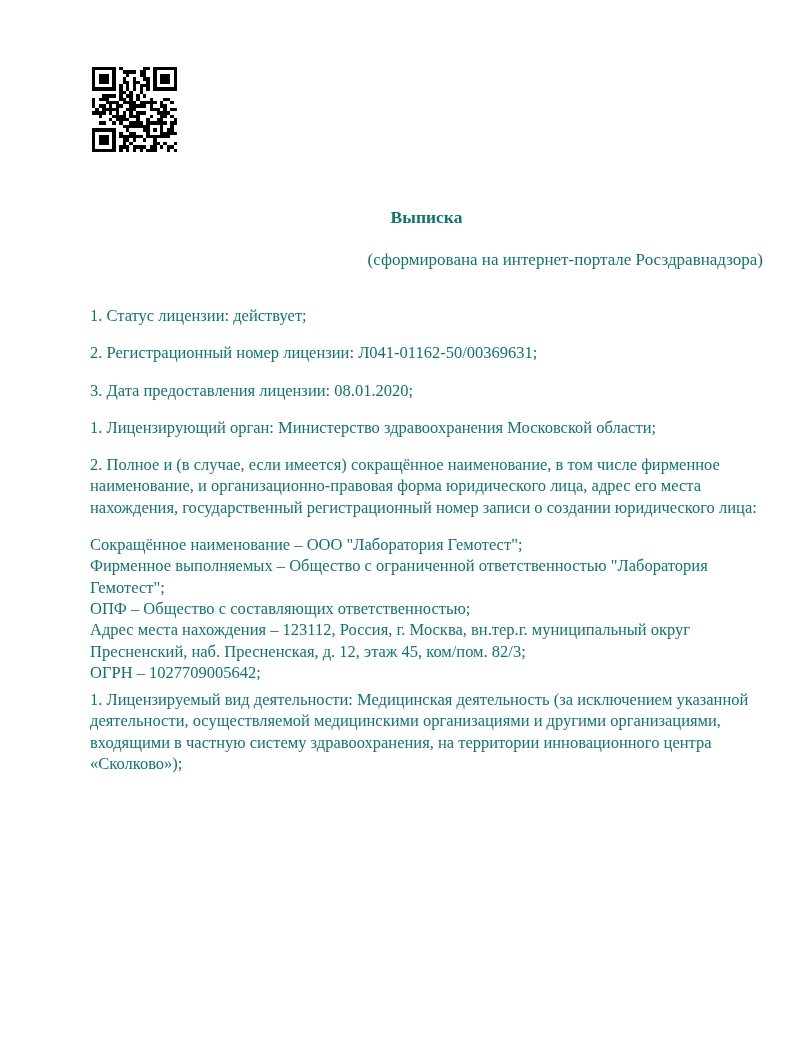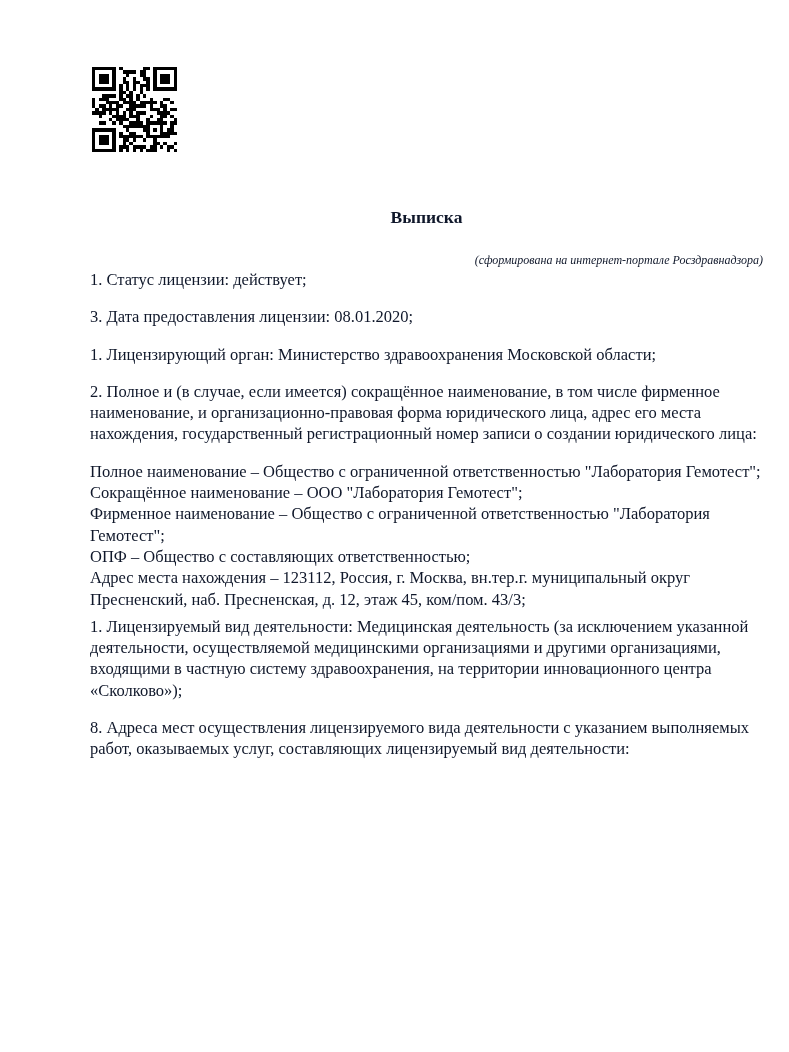--- a/index.html
+++ b/index.html
@@ -5,21 +5,21 @@
   html, body {
     margin: 0;
     padding: 0;
     background: #ffffff;
   }
   .page {
     position: relative;
     width: 789px;
     height: 1052px;
     background: #ffffff;
-    color: #0f172a;
+    color: #0f766e;
     font-family: "Liberation Serif", serif;
     overflow: hidden;
   }
   .qr {
     position: absolute;
     left: 92px;
     top: 67px;
     width: 85px;
     height: 85px;
   }
@@ -33,25 +33,25 @@
   .title {
     margin-top: 205px;
     text-align: center;
     font-weight: bold;
     font-size: 17.5px;
     line-height: 24px;
   }
   .note {
     margin-top: 22px;
     text-align: right;
-    font-size: 12px;
+    font-size: 17px;
     line-height: 18px;
-    font-style: italic;
   }
   .body-text {
+    margin-top: 36px;
     font-size: 16.5px;
     line-height: 21.3px;
   }
   .para {
     margin: 0 0 16px 0;
   }
   .org-block {
     margin: 0 0 6px 0;
   }
   .org-line {
@@ -396,30 +396,30 @@
   <div class="content">
 
     <div class="title">
       <div>Выписка</div>
     </div>
 
     <div class="note">(сформирована на интернет-портале Росздравнадзора)</div>
 
     <div class="body-text">
       <p class="para">1. Статус лицензии: действует;</p>
+      <p class="para">2. Регистрационный номер лицензии: Л041-01162-50/00369631;</p>
       <p class="para">3. Дата предоставления лицензии: 08.01.2020;</p>
       <p class="para">1. Лицензирующий орган: Министерство здравоохранения Московской области;</p>
       <p class="para">2. Полное и (в случае, если имеется) сокращённое наименование, в том числе фирменное наименование, и организационно-правовая форма юридического лица, адрес его места нахождения, государственный регистрационный номер записи о создании юридического лица:</p>
 
       <div class="org-block">
-        <p class="org-line">Полное наименование – Общество с ограниченной ответственностью "Лаборатория Гемотест";</p>
         <p class="org-line">Сокращённое наименование – ООО "Лаборатория Гемотест";</p>
-        <p class="org-line">Фирменное наименование – Общество с ограниченной ответственностью "Лаборатория Гемотест";</p>
+        <p class="org-line">Фирменное выполняемых – Общество с ограниченной ответственностью "Лаборатория Гемотест";</p>
         <p class="org-line">ОПФ – Общество с составляющих ответственностью;</p>
-        <p class="org-line">Адрес места нахождения – 123112, Россия, г. Москва, вн.тер.г. муниципальный округ Пресненский, наб. Пресненская, д. 12, этаж 45, ком/пом. 43/3;</p>
+        <p class="org-line">Адрес места нахождения – 123112, Россия, г. Москва, вн.тер.г. муниципальный округ Пресненский, наб. Пресненская, д. 12, этаж 45, ком/пом. 82/3;</p>
+        <p class="org-line">ОГРН – 1027709005642;</p>
       </div>
 
       <p class="para">1. Лицензируемый вид деятельности: Медицинская деятельность (за исключением указанной деятельности, осуществляемой медицинскими организациями и другими организациями, входящими в частную систему здравоохранения, на территории инновационного центра «Сколково»);</p>
-      <p class="para">8. Адреса мест осуществления лицензируемого вида деятельности с указанием выполняемых работ, оказываемых услуг, составляющих лицензируемый вид деятельности:</p>
     </div>
 
   </div>
 </div>
 
 </body></html>

